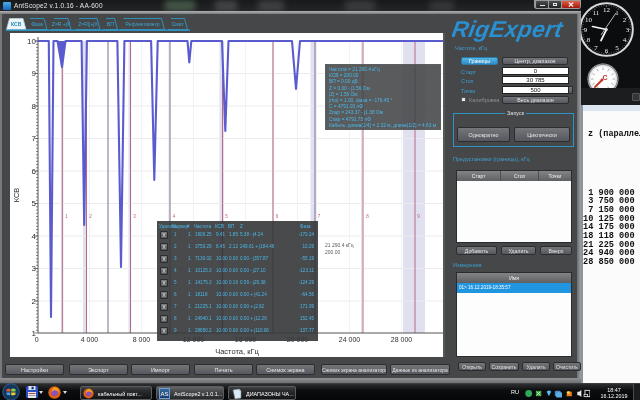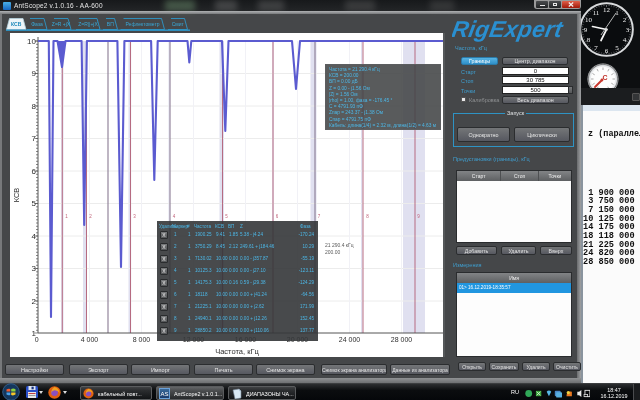--- a/index.html
+++ b/index.html
@@ -588,21 +588,21 @@
   <div id="notepad">
     <div id="nptop"></div>
     <div id="nptext">z (параллел</div>
     <div id="npnum"> 1 900 000
  3 750 000
  7 150 000
 10 125 000
 14 175 000
 18 118 000
 21 225 000
-24 820 000
+24 940 000
 28 850 000</div>
   </div>
 </div>
 
 <div id="taskbar">
   <svg class="abs" style="left:2px;top:-1.5px" width="18" height="18" viewBox="0 0 18 18">
     <circle cx="9" cy="9" r="8.3" fill="#14365c"></circle>
     <circle cx="9" cy="9" r="8.3" fill="none" stroke="#3a6a9a" stroke-width=".8"></circle>
     <path d="M4.5 6.5 Q6.5 5.2 8.3 6 L8.3 8.6 L4.5 8.6 Z" fill="#f05a30"></path>
     <path d="M9.2 6 Q11.5 5 13.5 6.3 L13.5 8.6 L9.2 8.6 Z" fill="#8ad040"></path>

